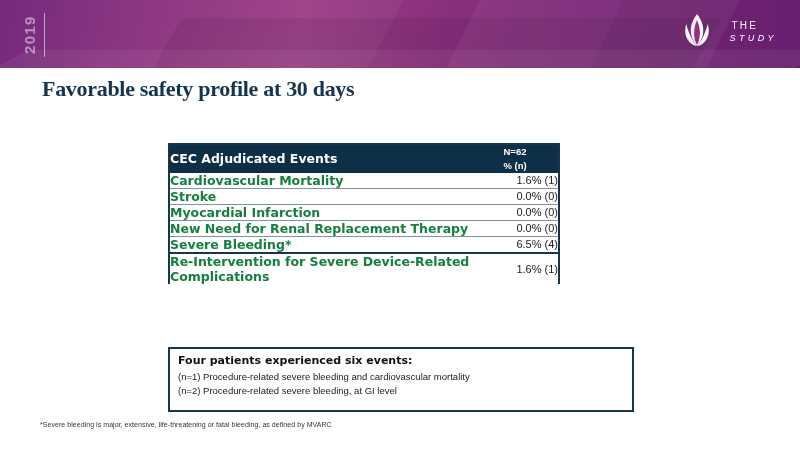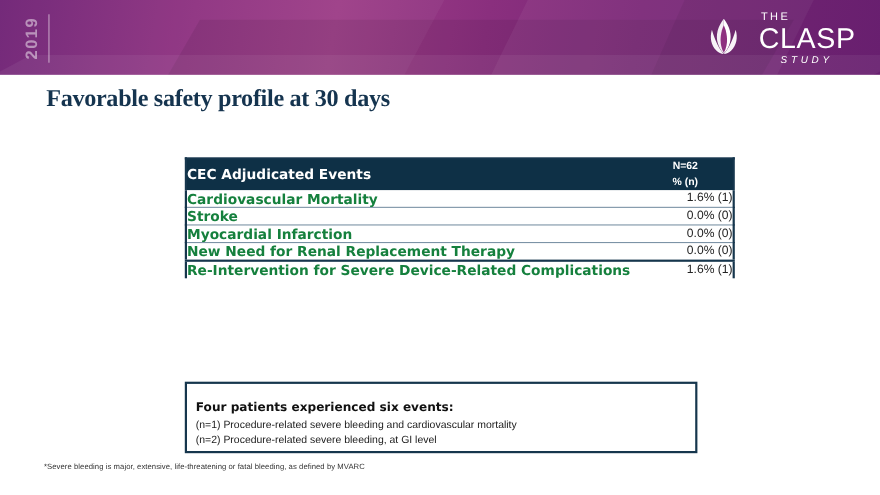--- a/index.html
+++ b/index.html
@@ -142,21 +142,21 @@
     font-weight: bold;
     color: #15344f;
     letter-spacing: -0.3px;
     font-family: Liberation Serif, serif;
   }
 
   
   #events-table {
     position: absolute;
     left: 168px; top: 143px;
-    width: 500px;
+    width: 392px;
     border-collapse: collapse;
     table-layout: fixed;
     border-left: 2px solid #16364d;
     border-right: 2px solid #16364d;
     border-top: 2px solid #16364d;
   }
   #events-table td, #events-table th { padding: 0; }
   .th-cell {
     background: #0e3046;
     color: #ffffff;
@@ -206,21 +206,21 @@
 
   
   #footnote-box {
     position: absolute;
     left: 168px; top: 347px;
     width: 466px;
     height: 65px;
     box-sizing: border-box;
     border: 2px solid #16364d;
     background: #ffffff;
-    padding: 15px 0 0 8px;
+    padding: 5px 0 0 8px;
   }
   #footnote-title {
     font-size: 11px;
     font-weight: bold;
     color: #111111;
     margin-bottom: 3px;
     font-family: "DejaVu Sans", sans-serif;
   }
   .footnote-line {
     font-size: 9.5px;
@@ -259,21 +259,20 @@
       <svg width="30" height="38" viewBox="0 0 30 38" aria-hidden="true">
         <path d="M15 3 C20.5 10 22.5 18 20.5 25 C19.3 29.3 17.3 32.3 15 34.5 C15 26 15 12 15 3 Z" fill="#ffffff"></path>
         <path d="M15 3 C9.5 10 7.5 18 9.5 25 C10.7 29.3 12.7 32.3 15 34.5 C15 26 15 12 15 3 Z" fill="#ffffff" opacity="0.92"></path>
         <path d="M4.2 13 C2 20 3.5 27.5 8.2 31.8 C10.2 33.7 12.6 34.8 15 35 C11 31 7 23 4.2 13 Z" fill="#ffffff" opacity="0.95"></path>
         <path d="M25.8 13 C28 20 26.5 27.5 21.8 31.8 C19.8 33.7 17.4 34.8 15 35 C19 31 23 23 25.8 13 Z" fill="#ffffff" opacity="0.95"></path>
         <path d="M15 9 C12.2 15 11.4 22 12.6 27.5 C13.2 30.2 14 32.3 15 33.6 C16 32.3 16.8 30.2 17.4 27.5 C18.6 22 17.8 15 15 9 Z" fill="#8e3180"></path>
       </svg>
     </span>
     <div id="clasp-words">
       <div id="clasp-the">THE</div>
-      <div id="clasp-main">CLASP</div>
       <div id="clasp-study">STUDY</div>
     </div>
   </div>
 </div>
 
 <div id="slide-title">Favorable safety profile at 30 days</div>
 
 <table id="events-table">
   <thead>
     <tr>
@@ -294,20 +293,24 @@
         <td class="td-value">0.0% (0)</td>
       </tr>
       <tr class="data-row">
         <td class="td-label">Myocardial Infarction</td>
         <td class="td-value">0.0% (0)</td>
       </tr>
       <tr class="data-row">
         <td class="td-label">New Need for Renal Replacement Therapy</td>
         <td class="td-value">0.0% (0)</td>
       </tr>
+      <tr class="data-row">
+        <td class="td-label">Severe Bleeding*</td>
+        <td class="td-value">6.5% (4)</td>
+      </tr>
       <tr class="data-row emphasis-top">
         <td class="td-label">Re-Intervention for Severe Device-Related Complications</td>
         <td class="td-value">1.6% (1)</td>
       </tr>
     </tbody>
 </table>
 
 <div id="footnote-box">
   <div id="footnote-title">Four patients experienced six events:</div>
   <div id="footnote-lines">

